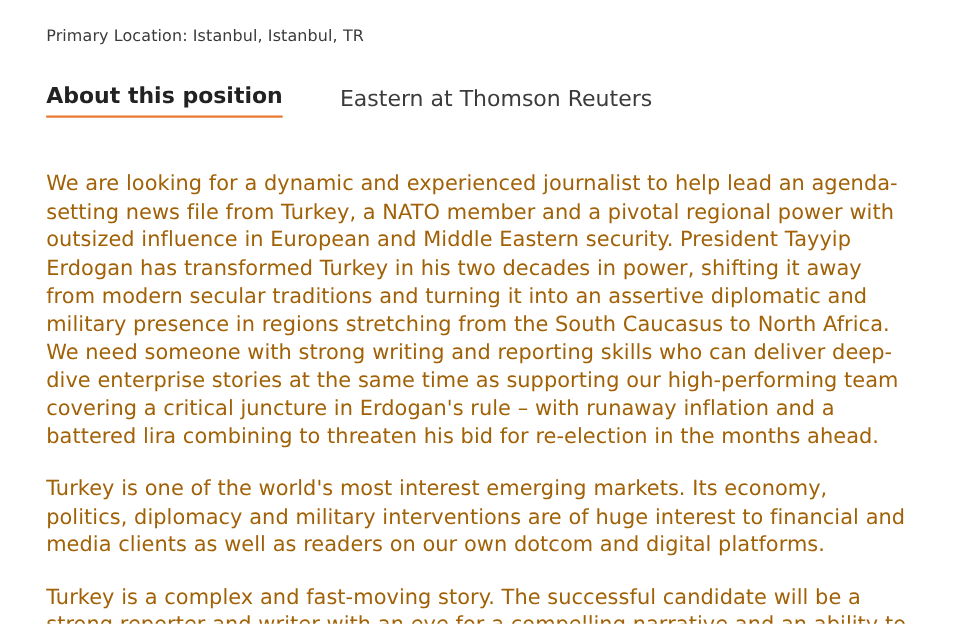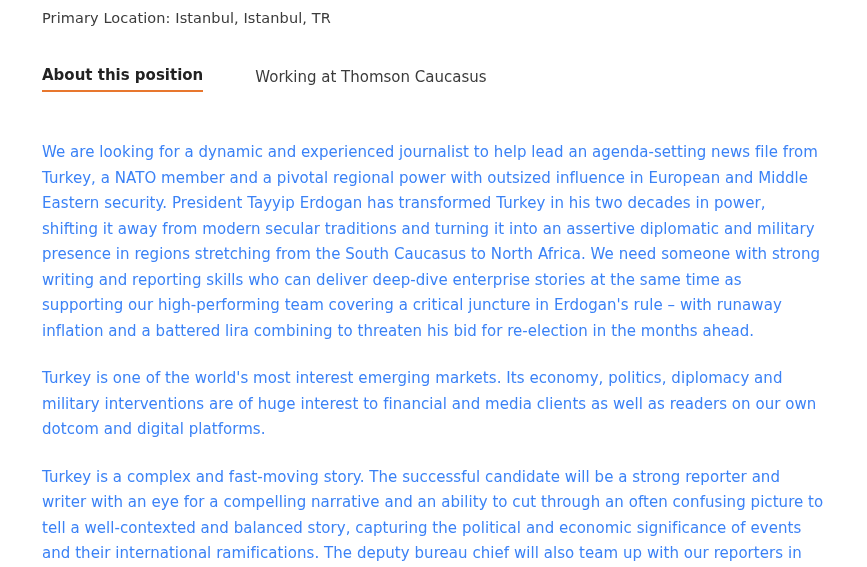--- a/index.html
+++ b/index.html
@@ -12,72 +12,72 @@
     background: #ffffff;
     font-family: "DejaVu Sans", sans-serif;
     color: #333333;
     overflow: hidden;
   }
   .page {
     position: relative;
     width: 867px;
     height: 567px;
     box-sizing: border-box;
-    padding: 1px 42px;
+    padding: 16px 42px;
   }
   .primary-location {
     font-size: 14.5px;
     color: #3b3b3b;
     padding-top: 9px;
     letter-spacing: 0.1px;
   }
   .tabs {
     display: flex;
     align-items: flex-end;
     gap: 52px;
     margin-top: 40px;
     height: 26px;
   }
   .tab {
-    font-size: 15px;
+    font-size: 20px;
     color: #3b3b3b;
     padding-bottom: 6px;
     cursor: pointer;
     white-space: nowrap;
   }
   .tab.active {
     font-weight: bold;
     color: #222222;
     border-bottom: 2px solid #e8772e;
   }
   .content {
     margin-top: 48px;
     max-width: 790px;
   }
   .content p {
     margin: 0 0 22px 0;
-    font-size: 15px;
+    font-size: 19px;
     line-height: 25.5px;
-    color: #3b82f6;
+    color: #a16207;
     letter-spacing: 0.05px;
   }
   .content p:last-child {
     margin-bottom: 0;
   }
 </style>
 </head>
 <body>
 
 <div class="page">
 
   <div class="primary-location">Primary Location: Istanbul, Istanbul, TR</div>
 
   <div class="tabs">
     <div class="tab active">About this position</div>
-    <div class="tab">Working at Thomson Caucasus</div>
+    <div class="tab">Eastern at Thomson Reuters</div>
   </div>
 
   <div class="content">
     <p>We are looking for a dynamic and experienced journalist to help lead an agenda-setting news file from Turkey, a NATO member and a pivotal regional power with outsized influence in European and Middle Eastern security. President Tayyip Erdogan has transformed Turkey in his two decades in power, shifting it away from modern secular traditions and turning it into an assertive diplomatic and military presence in regions stretching from the South Caucasus to North Africa. We need someone with strong writing and reporting skills who can deliver deep-dive enterprise stories at the same time as supporting our high-performing team covering a critical juncture in Erdogan's rule – with runaway inflation and a battered lira combining to threaten his bid for re-election in the months ahead.</p>
     <p>Turkey is one of the world's most interest emerging markets. Its economy, politics, diplomacy and military interventions are of huge interest to financial and media clients as well as readers on our own dotcom and digital platforms.</p>
     <p>Turkey is a complex and fast-moving story. The successful candidate will be a strong reporter and writer with an eye for a compelling narrative and an ability to cut through an often confusing picture to tell a well-contexted and balanced story, capturing the political and economic significance of events and their international ramifications. The deputy bureau chief will also team up with our reporters in Ankara and Istanbul to originate and develop longer-form enterprise and investigative stories.</p>
   </div>
 
 </div>
 

